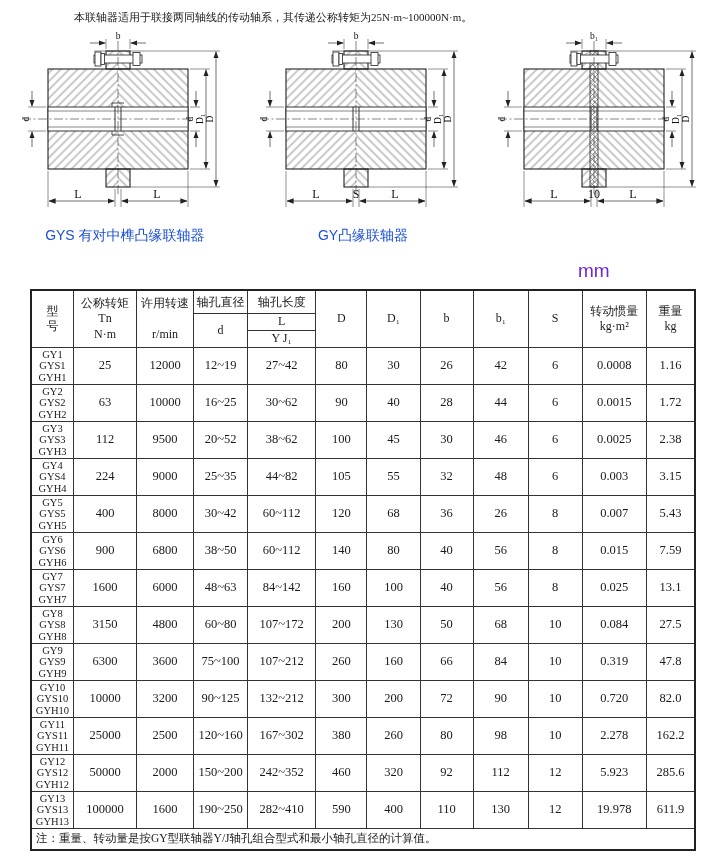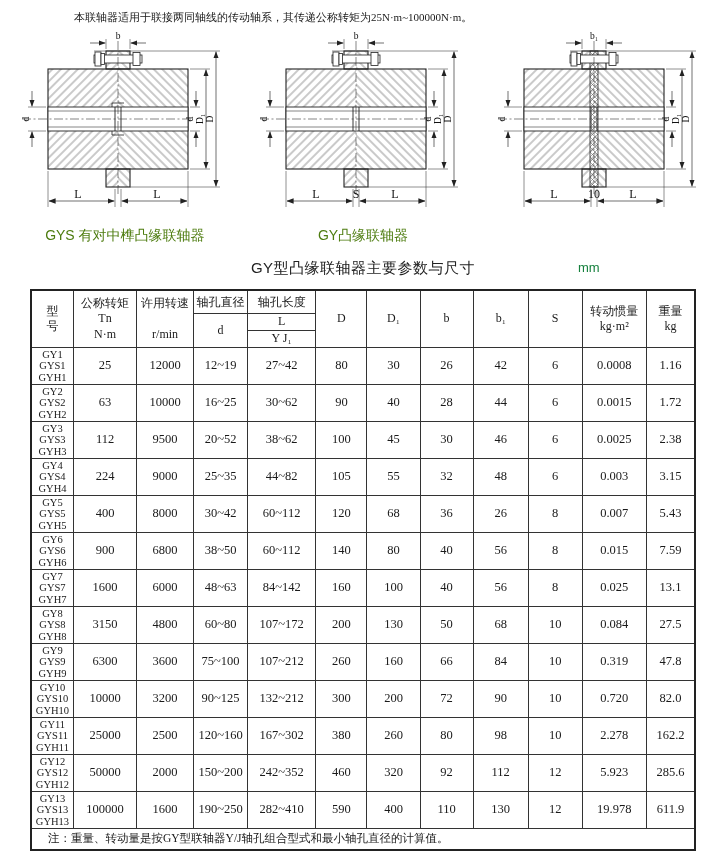--- a/index.html
+++ b/index.html
@@ -3,39 +3,39 @@
 <meta charset="utf-8">
 <style>
   html,body{margin:0;padding:0;background:#fff;}
   body{width:726px;height:866px;overflow:hidden;color:#1a1a1a;
        font-family:"Liberation Serif","DejaVu Serif",serif;position:relative;}
   .intro{padding:10px 28px 0 36px;font-size:11px;line-height:1.4;margin-left:38px;}
   .diagrams{display:flex;justify-content:space-between;margin:2px 6px 0 6px;}
   .diagrams figure{margin:0;width:33.3%;display:flex;flex-direction:column;align-items:center;}
   .svg-holder{height:198px;}
   figcaption{font-family:"Liberation Sans","DejaVu Sans",sans-serif;
-             font-size:14px;color:#4d7c0f;margin-top:2px;white-space:nowrap;}
+             font-size:14px;color:#1d4ed8;margin-top:2px;white-space:nowrap;}
   .dim{font:9.5px "Liberation Serif",serif;fill:#111;}
   .dimL{font:12px "Liberation Serif",serif;fill:#111;}
   .title-row{position:relative;margin-top:14px;height:22px;}
   .table-title{text-align:center;font-family:"Liberation Sans","DejaVu Sans",sans-serif;
                font-size:15px;color:#222;letter-spacing:.5px;}
   .unit{position:absolute;left:578px;top:1px;font-family:"Liberation Sans","DejaVu Sans",sans-serif;
-        font-size:13px;color:#15803d;}
+        font-size:19px;color:#6d28d9;}
   table{border-collapse:collapse;margin:8px 0 0 30px;width:666px;table-layout:fixed;
         border:2px solid #222;}
   th,td{border:1px solid #333;text-align:center;vertical-align:middle;padding:0;
         white-space:pre-line;}
   th{font-weight:normal;font-size:12px;line-height:1.3;}
   td{font-size:12.5px;height:36px;}
   td.model-cell{font-size:10.5px;line-height:1.1;}
   tr.hr1 th{height:22px;}
   tr.hr2 th{height:15px;}
   tr.hr3 th{height:16px;}
-  td.note-cell{text-align:left;font-size:11.5px;height:20px;padding-left:16px;}
+  td.note-cell{text-align:left;font-size:11.5px;height:20px;padding-left:4px;}
 </style>
 </head>
 <body>
 
 <div class="intro">本联轴器适用于联接两同轴线的传动轴系，其传递公称转矩为25N·m~100000N·m。</div>
 
 <div class="diagrams">
   <figure>
     <div class="svg-holder">
 <svg width="222" height="198" viewBox="0 0 222 198">
@@ -268,21 +268,20 @@
 <line x1="140" y1="174" x2="107.7" y2="174" stroke="#333" stroke-width="0.7" marker-end="url(#ar2)"></line>
 <line x1="140" y1="174" x2="173" y2="174" stroke="#333" stroke-width="0.7" marker-end="url(#ar2)"></line>
 <text x="64" y="170.5" text-anchor="middle" class="dimL">L</text>
 <text x="104" y="170.5" text-anchor="middle" class="dimL">10</text>
 <text x="143" y="170.5" text-anchor="middle" class="dimL">L</text>
 </svg></div>
   </figure>
 </div>
 
 <div class="title-row">
-  <div class="table-title">GY型凸缘联轴器主要参数与尺寸</div>
   <span class="unit">mm</span>
 </div>
 
 <table>
   <colgroup>
     <col style="width:6.4%">
       <col style="width:9.5%">
       <col style="width:8.6%">
     <col style="width:8.1%">
       <col style="width:10.3%">

